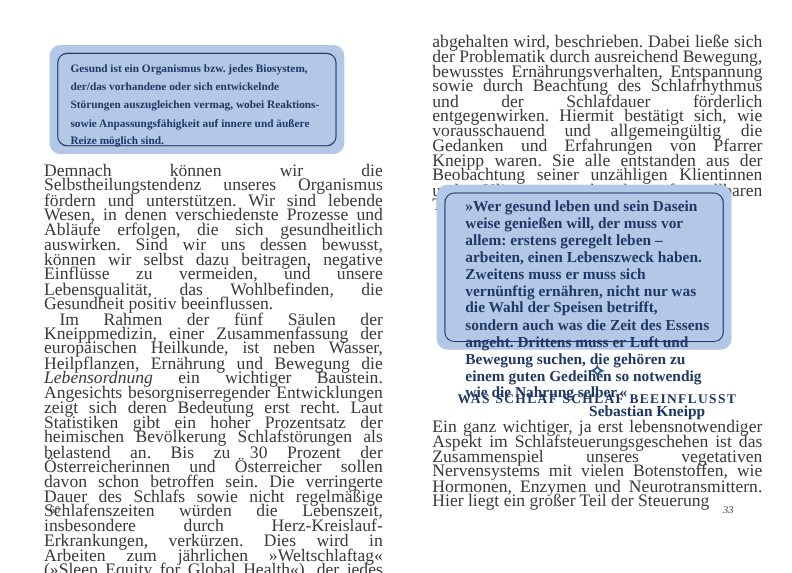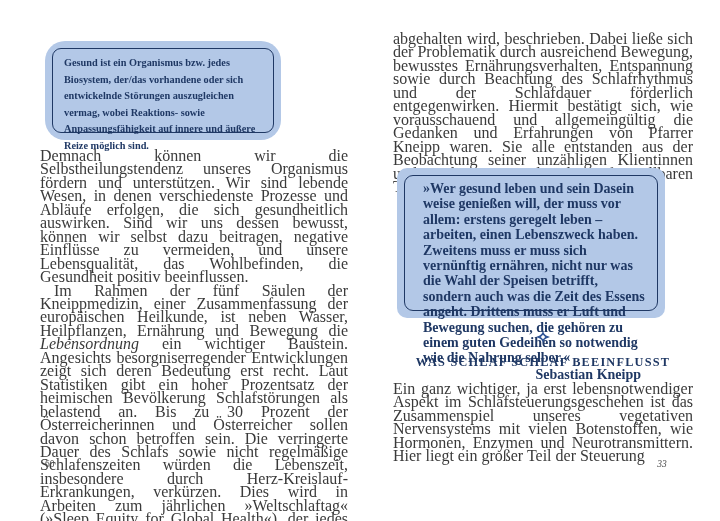--- a/index.html
+++ b/index.html
@@ -24,21 +24,21 @@
     border: 1.2px solid #1f3864;
     border-radius: 9px;
     pointer-events: none;
   }
   .hbox .box-text {
     position: relative;
     color: #1f3864;
     font-weight: bold;
   }
 
-  .box-left { left: 45px; top: 41px; width: 236px; height: 99px; border-radius: 20px; }
+  .box-left { left: 45px; top: 41px; width: 268px; height: 99px; }
   .box-left .box-text {
     padding: 14px 18px 0 19px;
     font-size: 10.3px;
     line-height: 16.5px;
     text-align: left;
   }
 
   .box-quote { left: 397px; top: 168px; width: 268px; height: 150px; }
   .box-quote .box-text {
     padding: 13px 20px 0 26px;

